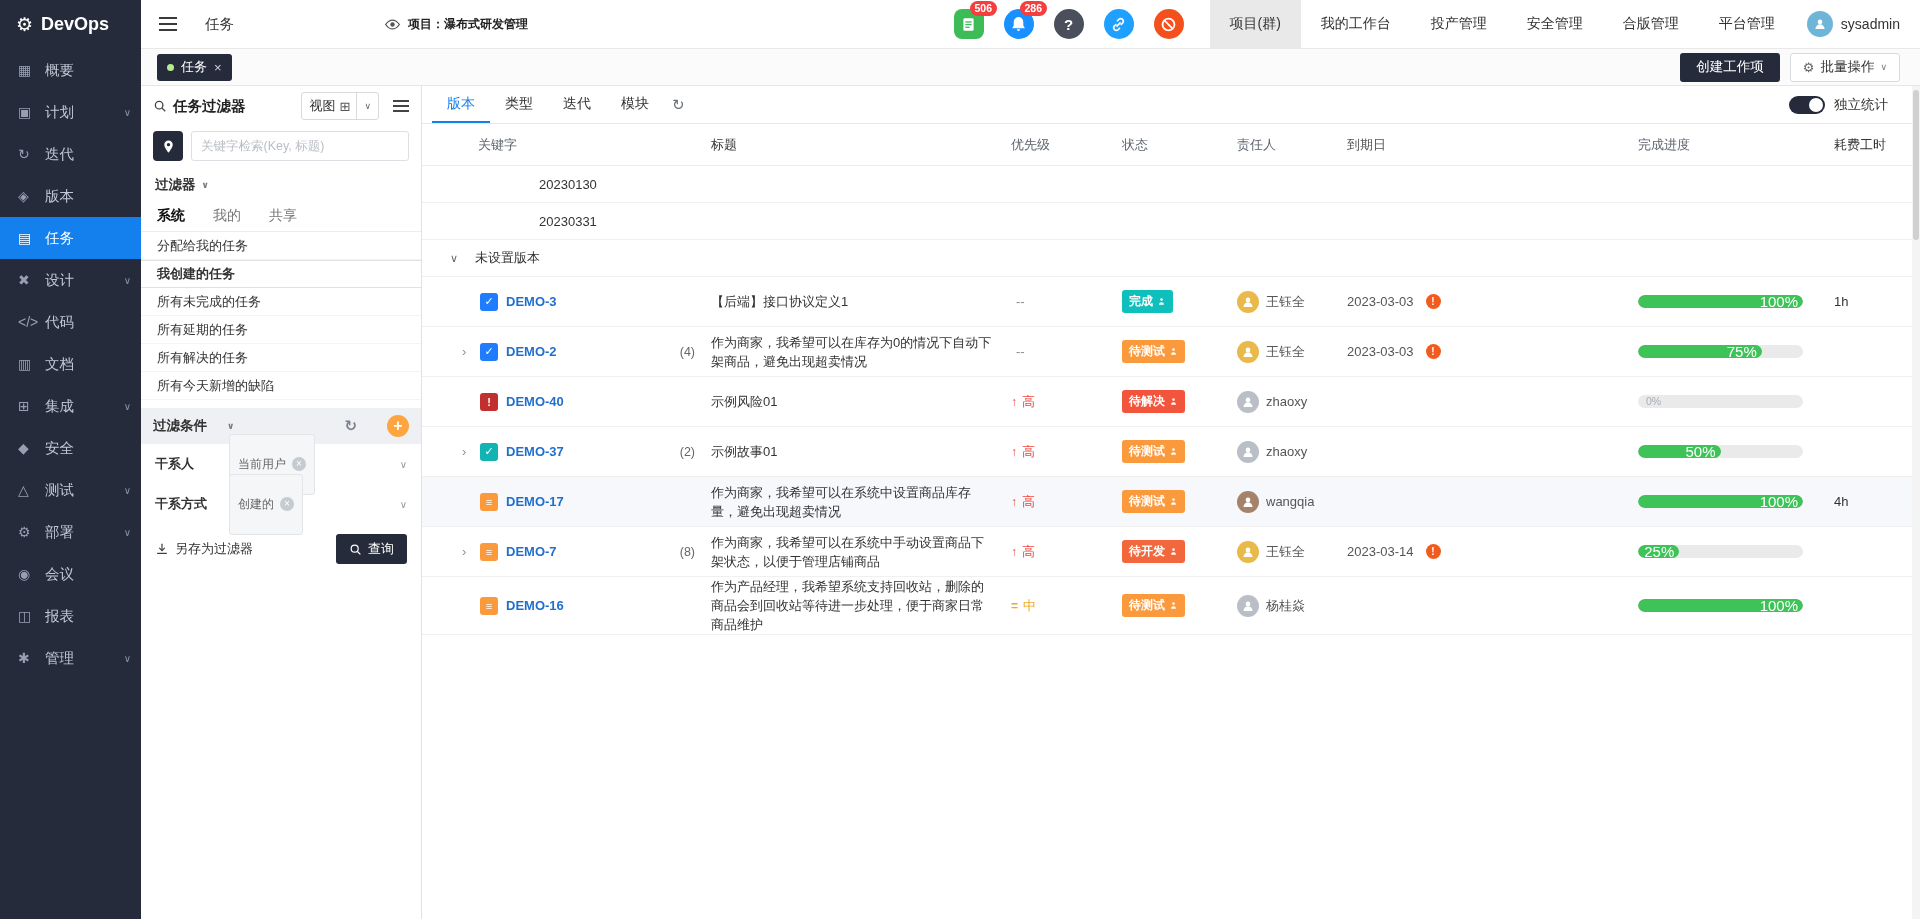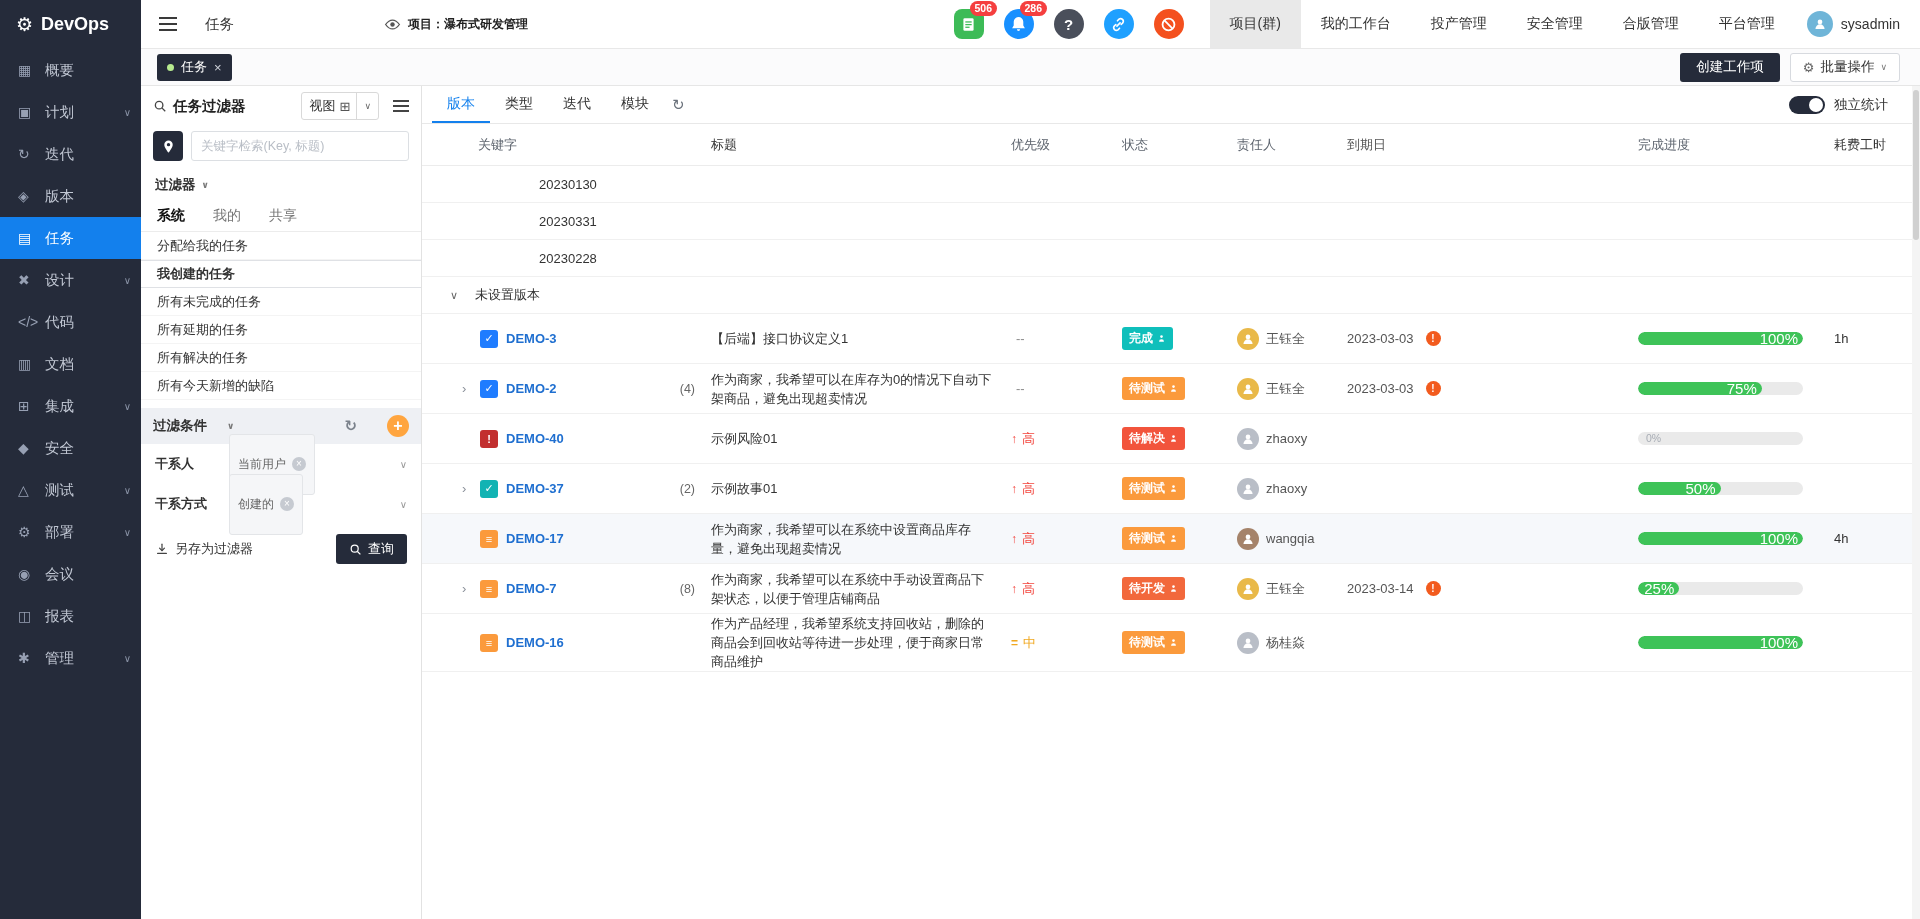--- a/index.html
+++ b/index.html
@@ -493,24 +493,20 @@
   <div class="trow grp indent">
     <span class="g-chev"></span>
     <span class="g-label">20230130</span>
   </div>
 
   <div class="trow grp indent">
     <span class="g-chev"></span>
     <span class="g-label">20230331</span>
   </div>
 
-  <div class="trow grp indent">
-    <span class="g-chev"></span>
-    <span class="g-label">20230228</span>
-  </div>
 
   <div class="trow grp">
     <span class="g-chev">∨</span>
     <span class="g-label">未设置版本</span>
   </div>
 
   <div class="trow task">
     <div class="cell c-key">
       <span class="t-chev"></span>
       <span class="t-icon" style="background: rgb(31, 124, 255);">✓</span>

